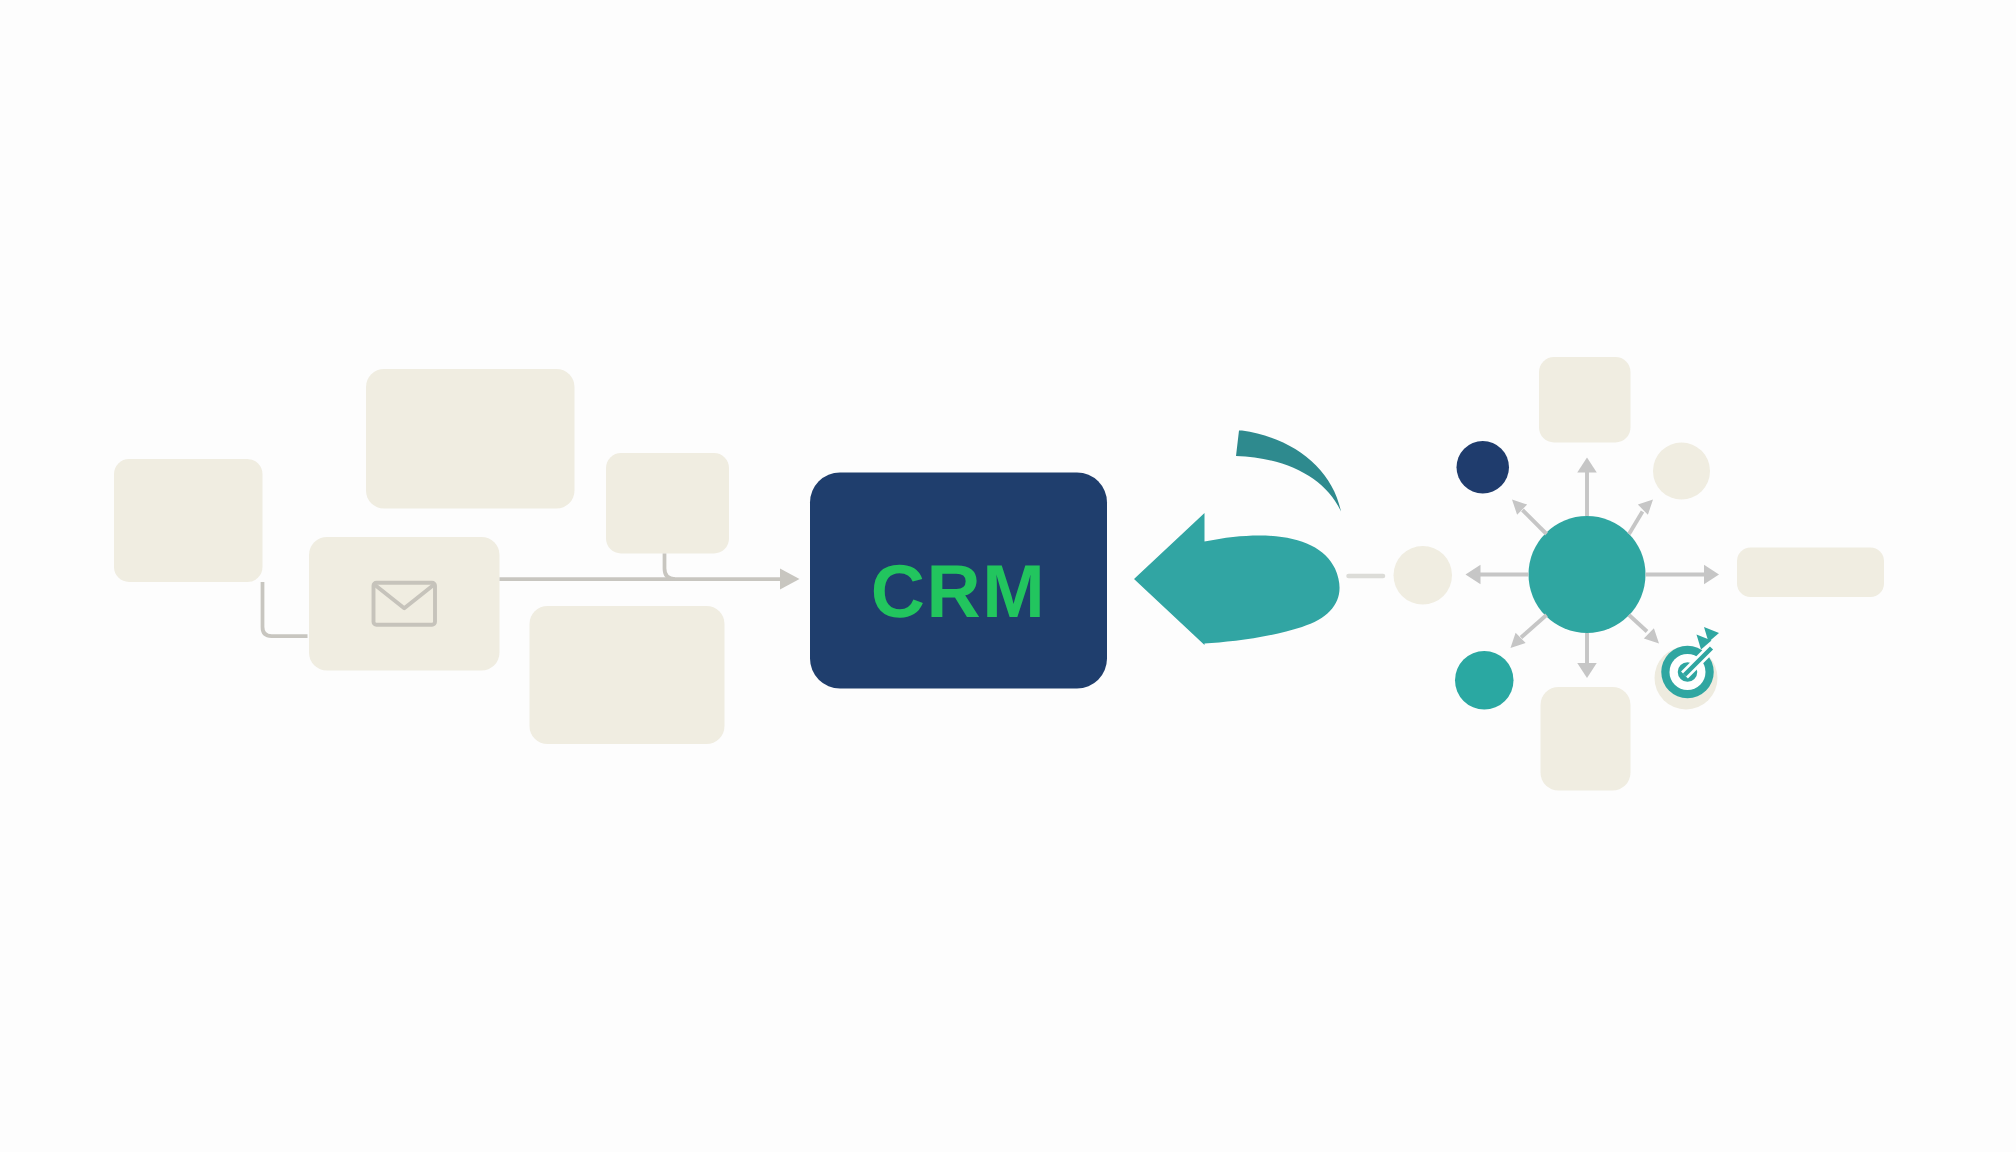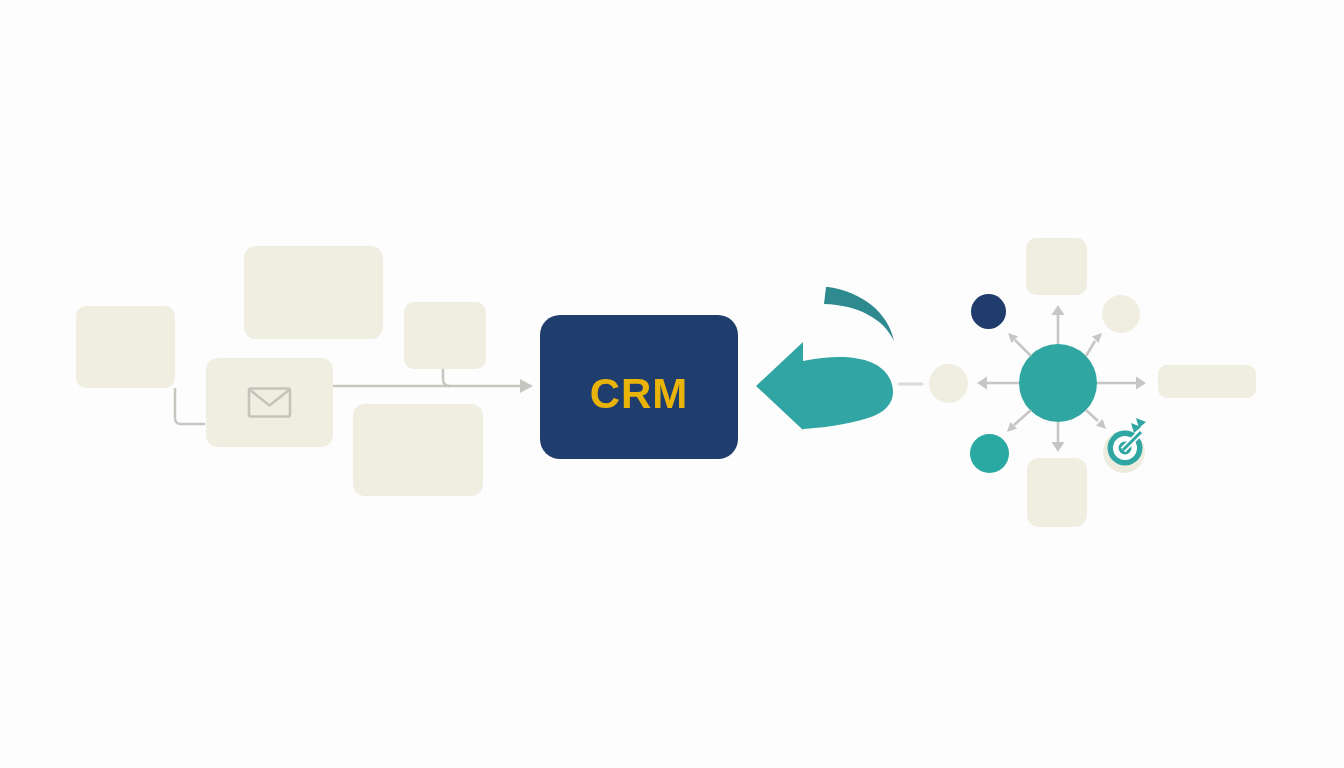--- a/index.html
+++ b/index.html
@@ -34,22 +34,22 @@
   
   .crm-box {
     left: 540px; top: 315px; width: 198px; height: 144px;
     border-radius: 20px;
     background: #1f3e6d;
     display: flex;
     align-items: center;
     justify-content: center;
   }
   .crm-label {
-    color: #eab308;
-    font-size: 42px;
+    color: #22c55e;
+    font-size: 50px;
     font-weight: 700;
     letter-spacing: 1px;
     line-height: 1;
     margin-top: 13px;
   }
   
   .hub-circle      { left: 1019px;   top: 344px;   width: 78px; height: 78px; background: #2fa6a1; }
   .sat-square-top  { left: 1026px;   top: 238px;   width: 61px; height: 57px; border-radius: 10px; }
   .sat-square-bot  { left: 1027px;   top: 458px;   width: 60px; height: 69px; border-radius: 12px; }
   .sat-pill-right  { left: 1158px;   top: 365px;   width: 98px; height: 33px; border-radius: 9px; }

